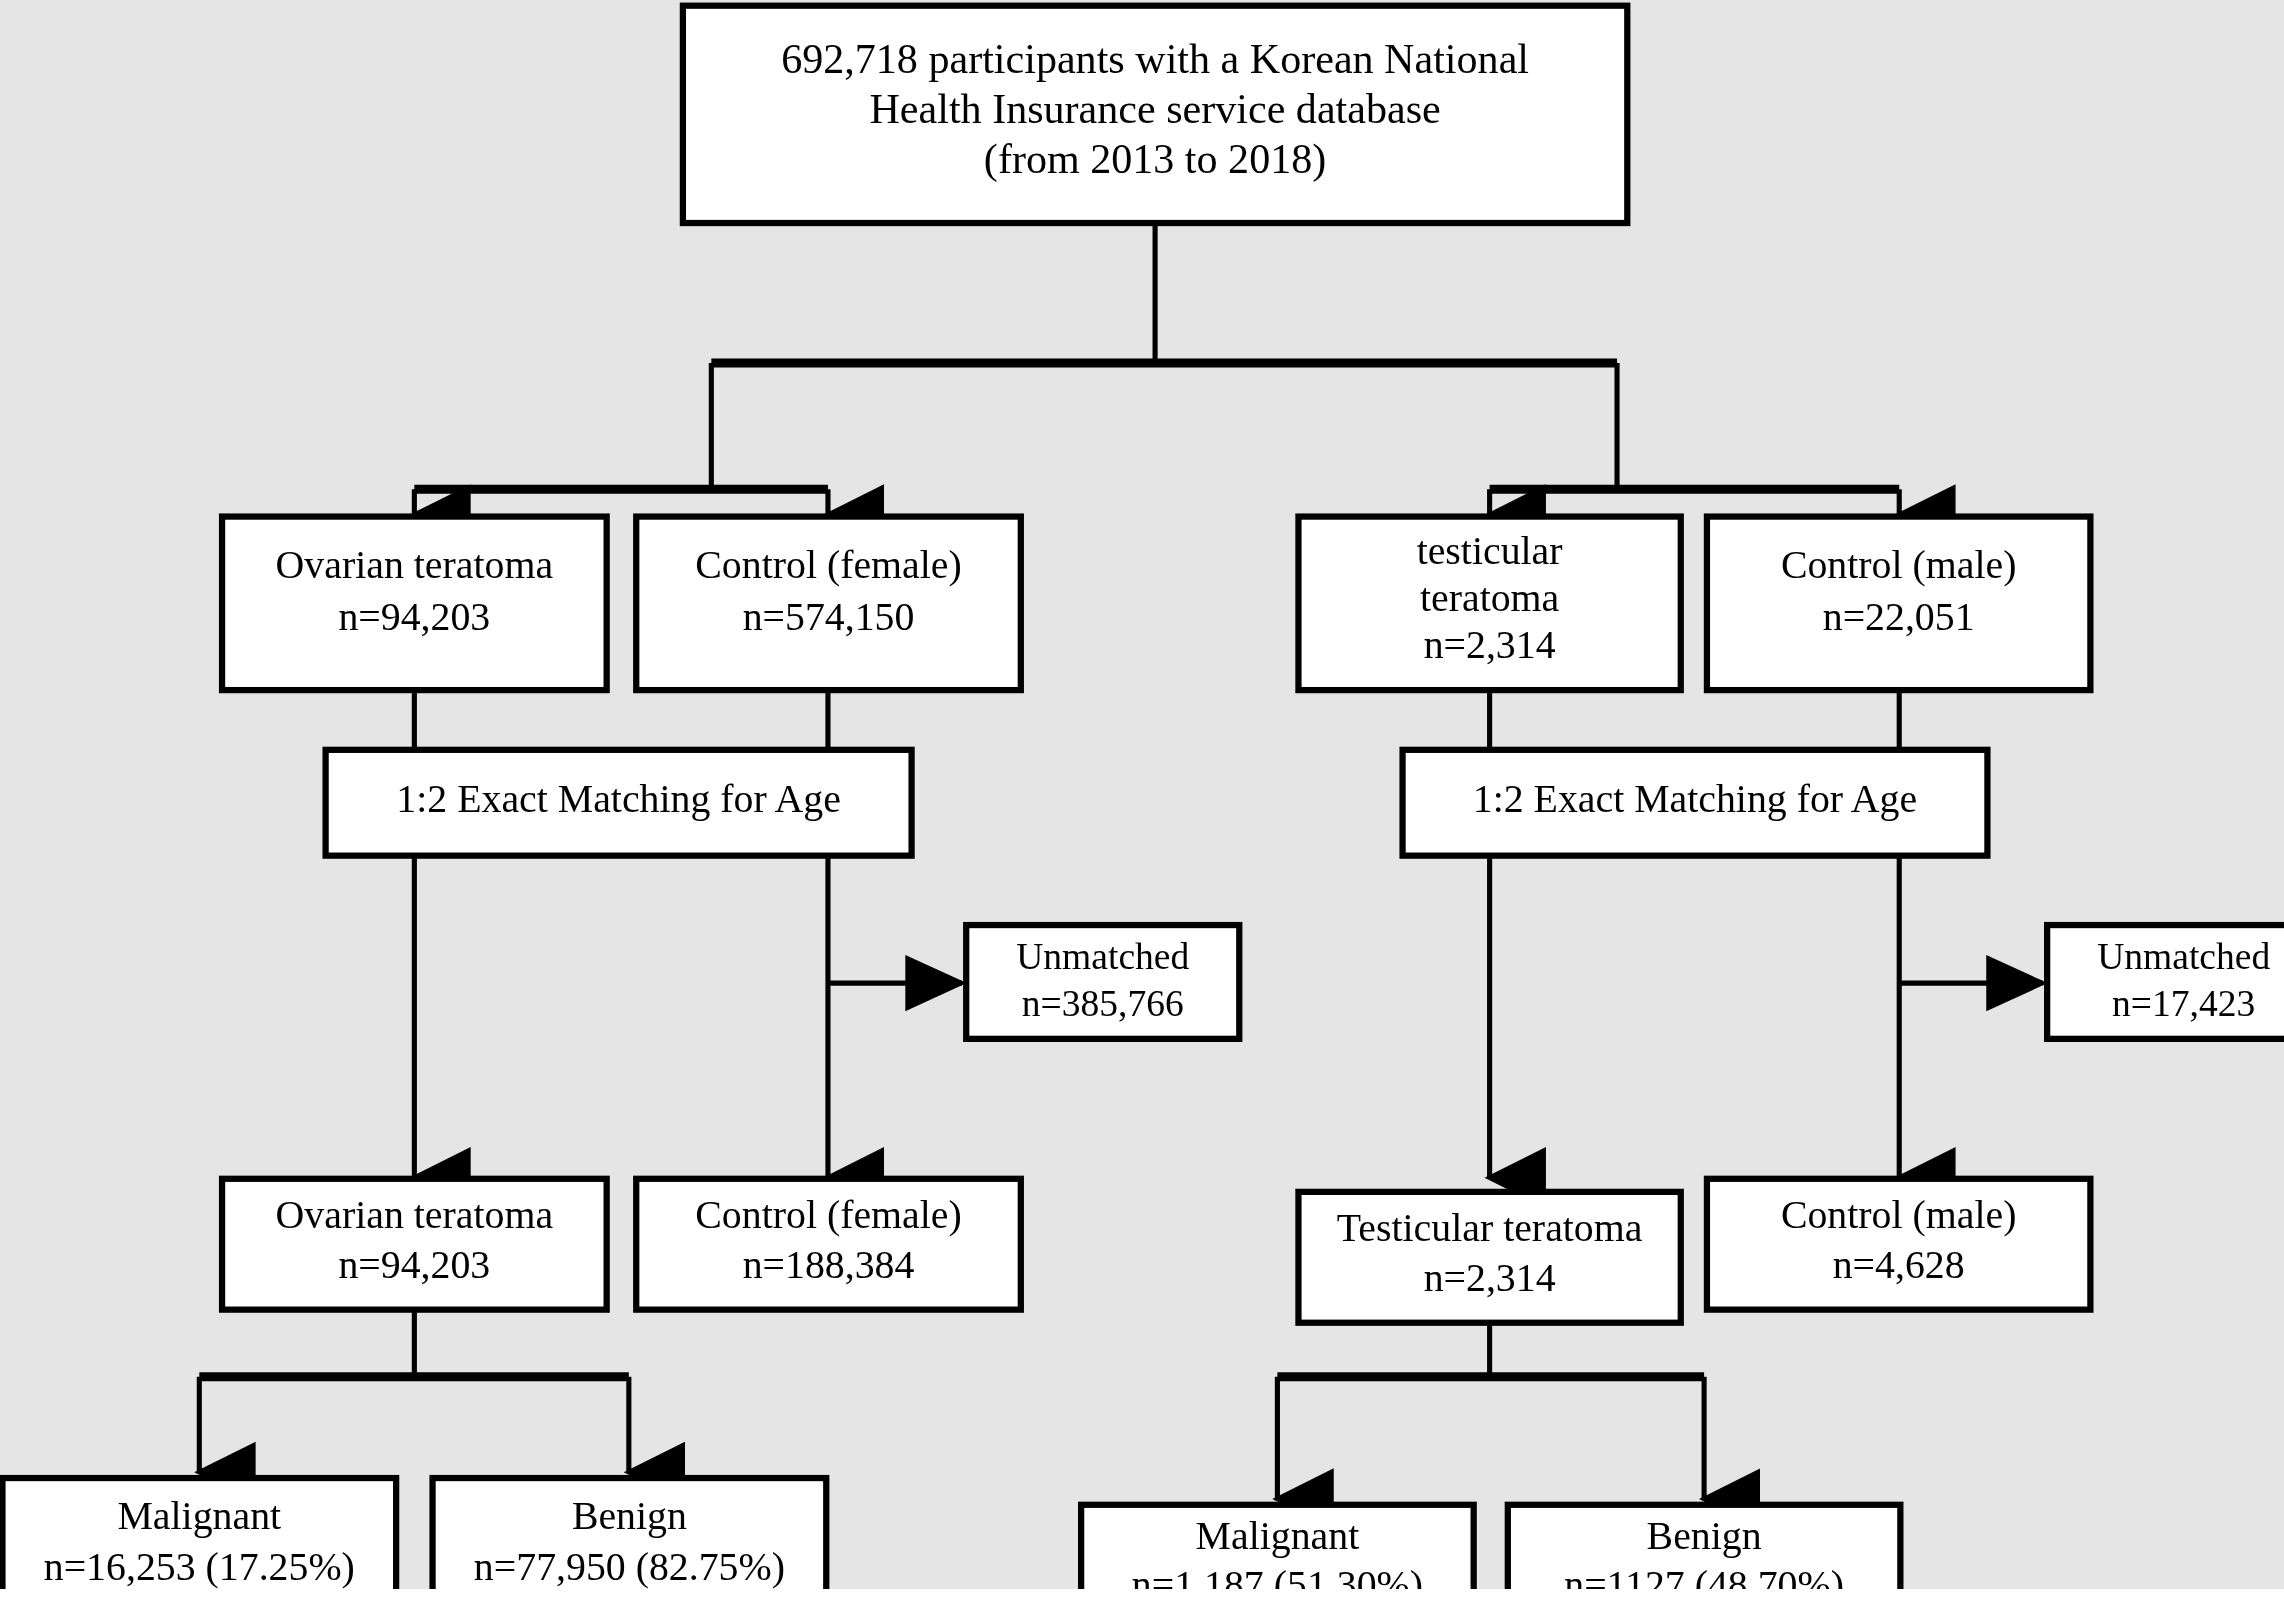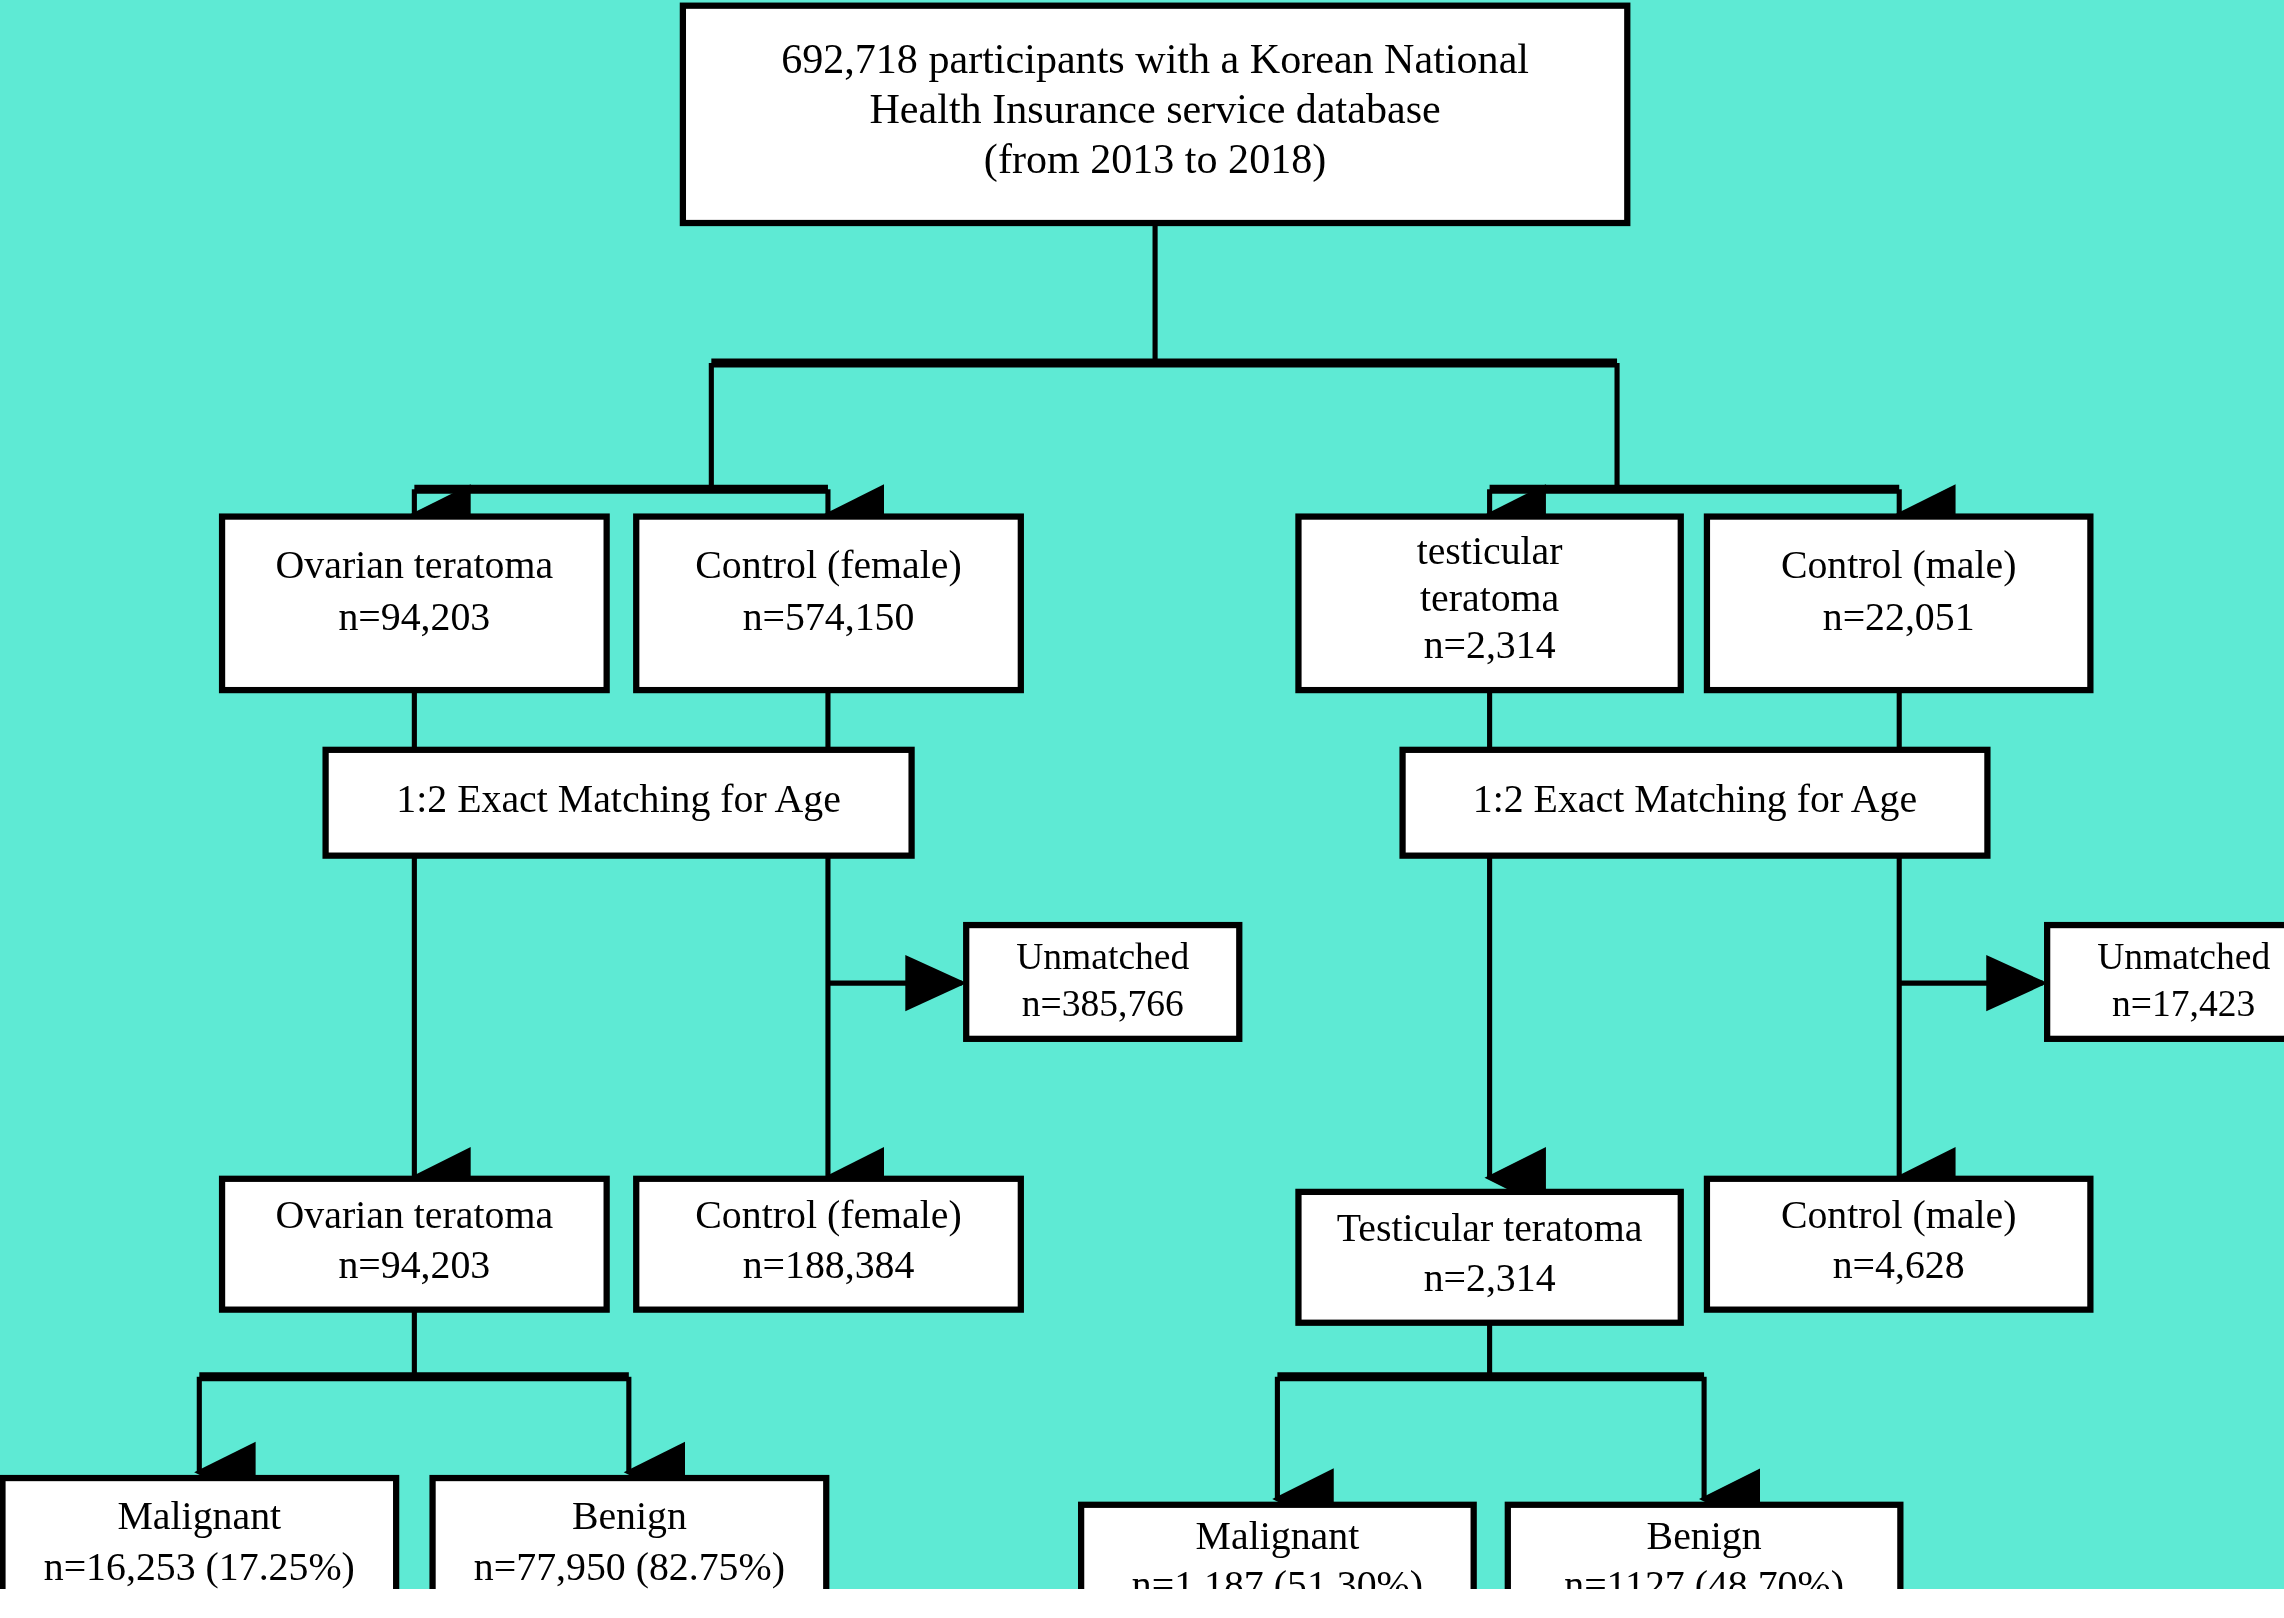--- a/index.html
+++ b/index.html
@@ -8,21 +8,21 @@
     padding: 0;
     background: #ffffff;
   }
   body {
     font-family: "Liberation Serif", "DejaVu Serif", serif;
   }
   #flowchart-root {
     position: relative;
     width: 2284px;
     height: 1589px;
-    background: #5eead4;
+    background: #e5e5e5;
     overflow: hidden;
   }
   svg#flow-svg {
     position: absolute;
     top: 0;
     left: 0;
     width: 2284px;
     height: 1618px;
     display: block;
   }

